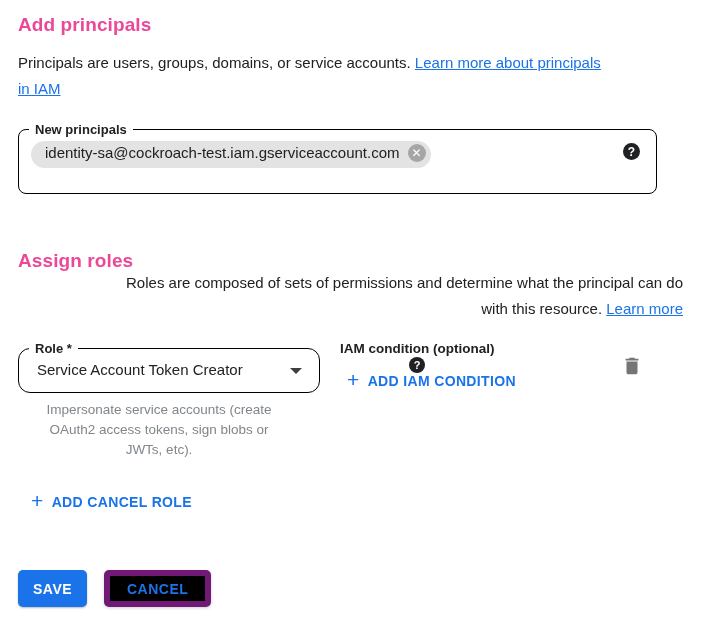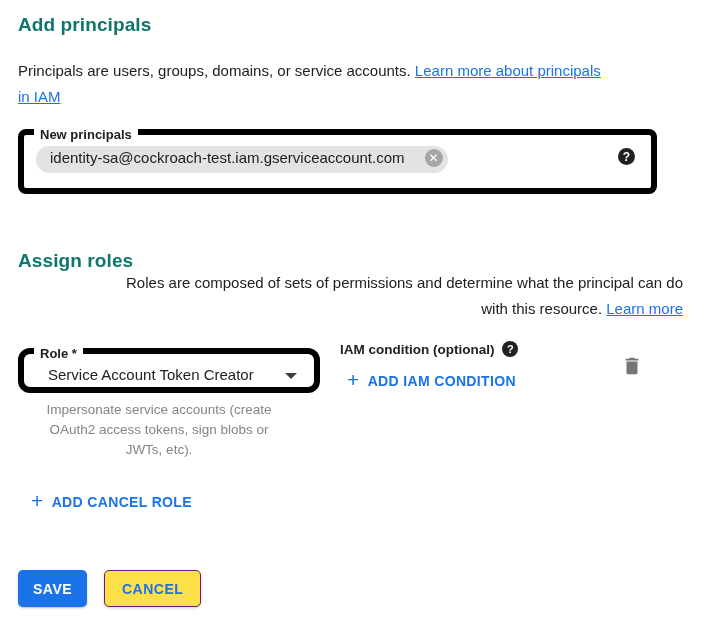--- a/index.html
+++ b/index.html
@@ -8,58 +8,58 @@
     font-family: "Liberation Sans", "DejaVu Sans", sans-serif;
     color: #202124;
     position: relative;
     overflow: hidden;
   }
   .abs { position: absolute; }
 
   h1.section-title {
     font-size: 19px;
     font-weight: 700;
-    color: #0f766e;
+    color: #ec4899;
     letter-spacing: 0.1px;
   }
   .body-text {
     font-size: 15px;
     line-height: 26px;
     color: #202124;
   }
   a.link {
     color: #1a73e8;
     text-decoration: underline;
     cursor: pointer;
   }
 
   
   .outlined-field {
-    border: 6px solid #000000;
+    border: 1px solid #000000;
     border-radius: 8px;
     background: #ffffff;
   }
   .field-label {
     position: absolute;
     top: -9px;
     left: 10px;
     background: #ffffff;
     padding: 0 6px;
     font-size: 13px;
     font-weight: 700;
     color: #202124;
     line-height: 17px;
     white-space: nowrap;
   }
 
   
   .chip {
     display: inline-flex;
     align-items: center;
-    gap: 20px;
+    gap: 8px;
     background: #e3e3e3;
     border-radius: 14px;
     height: 27px;
     padding: 0 5px 4px 14px;
     margin: 11px 0 0 12px;
     font-size: 15px;
     color: #202124;
     max-width: 560px;
   }
   .chip-close {
@@ -85,21 +85,21 @@
     display: inline-flex;
     align-items: center;
     justify-content: center;
     line-height: 1;
     cursor: pointer;
   }
 
   
   .select-value {
     position: absolute;
-    left: 24px;
+    left: 18px;
     top: 12px;
     font-size: 15px;
     color: #202124;
     white-space: nowrap;
   }
   .select-arrow {
     position: absolute;
     right: 17px;
     top: 19px;
     width: 0; height: 0;
@@ -111,24 +111,25 @@
   .helper-text {
     font-size: 13.5px;
     line-height: 20px;
     color: #80868b;
     max-width: 258px;
   }
 
   .iam-label-row {
     display: flex;
     align-items: center;
-    gap: 8px;
+    gap: 1px;
     font-size: 13.5px;
     font-weight: 700;
     color: #202124;
+    flex-direction: column;
   }
   .text-button {
     display: inline-flex;
     align-items: center;
     gap: 8px;
     color: #1a73e8;
     font-size: 14px;
     font-weight: 700;
     letter-spacing: 0.35px;
     cursor: pointer;
@@ -164,33 +165,33 @@
     justify-content: center;
   }
   .btn-primary {
     background: #1a73e8;
     color: #ffffff;
     border: none;
     padding: 4px 15px;
     box-shadow: 0 1px 2px rgba(60,64,67,0.35);
   }
   .btn-secondary {
-    background: #fde047;
+    background: #000000;
     color: #1a73e8;
-    border: 1px solid #701a75;
+    border: 6px solid #701a75;
     padding: 0 17px;
     box-shadow: 0 1px 3px rgba(60,64,67,0.25);
   }
 </style>
 </head>
 <body>
 
 <h1 class="section-title abs" style="left:18px; top:14px;">Add principals</h1>
 
-<p class="body-text abs" style="left:18px; top:50px; width:665px;margin-top:8px;">
+<p class="body-text abs" style="left:18px; top:50px; width:665px;">
   <span>Principals are users, groups, domains, or service accounts.</span>
   <a class="link"><span>Learn more about principals</span><br><span>in IAM</span></a>
 </p>
 
 <div class="outlined-field abs" style="left:18px; top:129px; width:639px; height:65px;">
   <span class="field-label">New principals</span>
   <span class="chip">
     <span style="overflow:hidden; text-overflow:ellipsis; white-space:nowrap;">identity-sa@cockroach-test.iam.gserviceaccount.com</span>
     <span class="chip-close">✕</span>
   </span>

